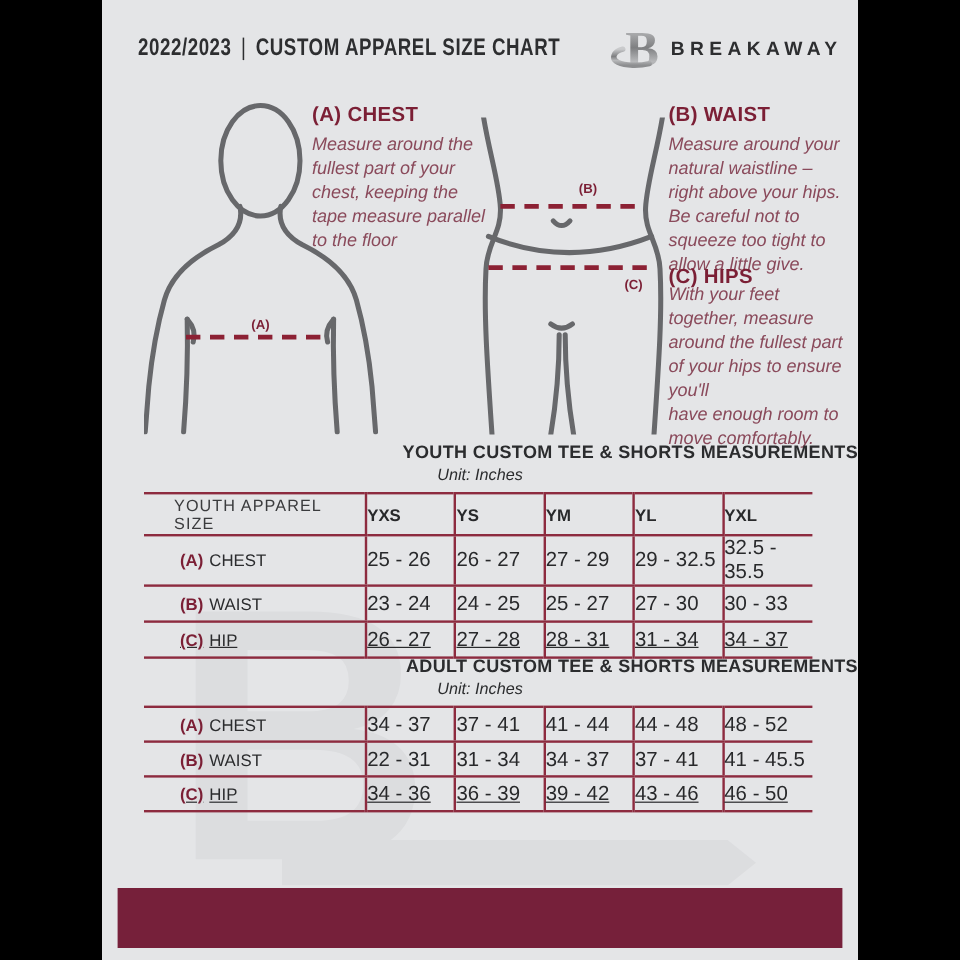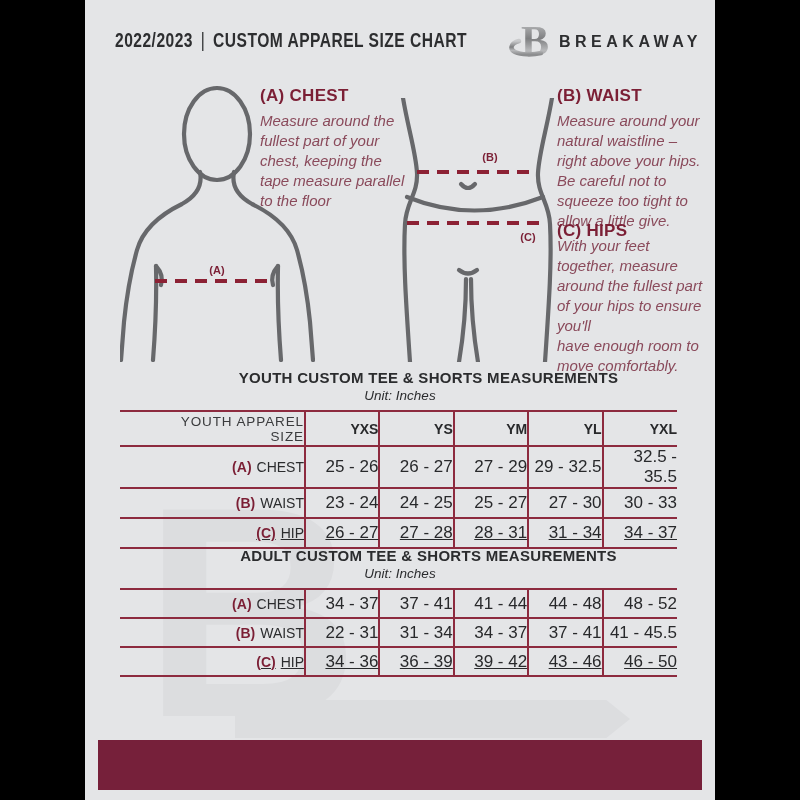--- a/index.html
+++ b/index.html
@@ -29,30 +29,30 @@
   
   .fig { position:absolute; }
   #figTorso { left:35px;  top:80px; }
   #figHips  { left:310px; top:98px; }
   .outline { fill:none; stroke:#67686b; stroke-width:4.2; stroke-linecap:round; }
   .dash { stroke:#8c2134; stroke-width:4; stroke-dasharray:12 8; fill:none; }
   .figlabel { font-size:11px; font-weight:bold; fill:#7b1f35;
               font-family:"Liberation Sans",sans-serif; }
 
   
-  .sec-title { position:absolute; left:12px; width:630px; text-align:center;
+  .sec-title { position:absolute; left:0; width:630px; text-align:right;
                font-size:15px; font-weight:bold; color:#2b2c2e; letter-spacing:.3px;padding-left:33px; }
   .sec-unit  { position:absolute; left:0; width:630px; text-align:center;
                font-size:13.5px; font-style:italic; font-weight:500; color:#2b2c2e; }
 
   
   table.size { position:absolute; left:35px; width:557px; border-collapse:collapse;
                table-layout:fixed; border-top:2px solid #8d2b3f;
                border-bottom:2px solid #8d2b3f; background:transparent; }
-  table.size th, table.size td { border-bottom:2px solid #8d2b3f; text-align:right;
+  table.size th, table.size td { border-bottom:2px solid #8d2b3f; text-align:left;
                vertical-align:middle; }
   table.size th:not(:first-child), table.size td:not(:first-child)
              { border-left:2px solid #8d2b3f; }
   table.size tr:last-child td { border-bottom:none;text-decoration:underline; }
   th.corner { text-align:left; padding-left:25px; font-size:13.5px; font-weight:normal;
               color:#3a3b3d; letter-spacing:.9px; }
   th.size-h { font-size:14px; font-weight:bold; color:#28292b;margin-left:47px; }
   td.rowlab { text-align:left; padding-left:30px; font-size:14px; color:#2b2c2e; }
   td.rowlab .pfx { font-weight:bold; color:#7b1f35; margin-right:5px; }
   td.val { font-size:17px; color:#28292b; }

